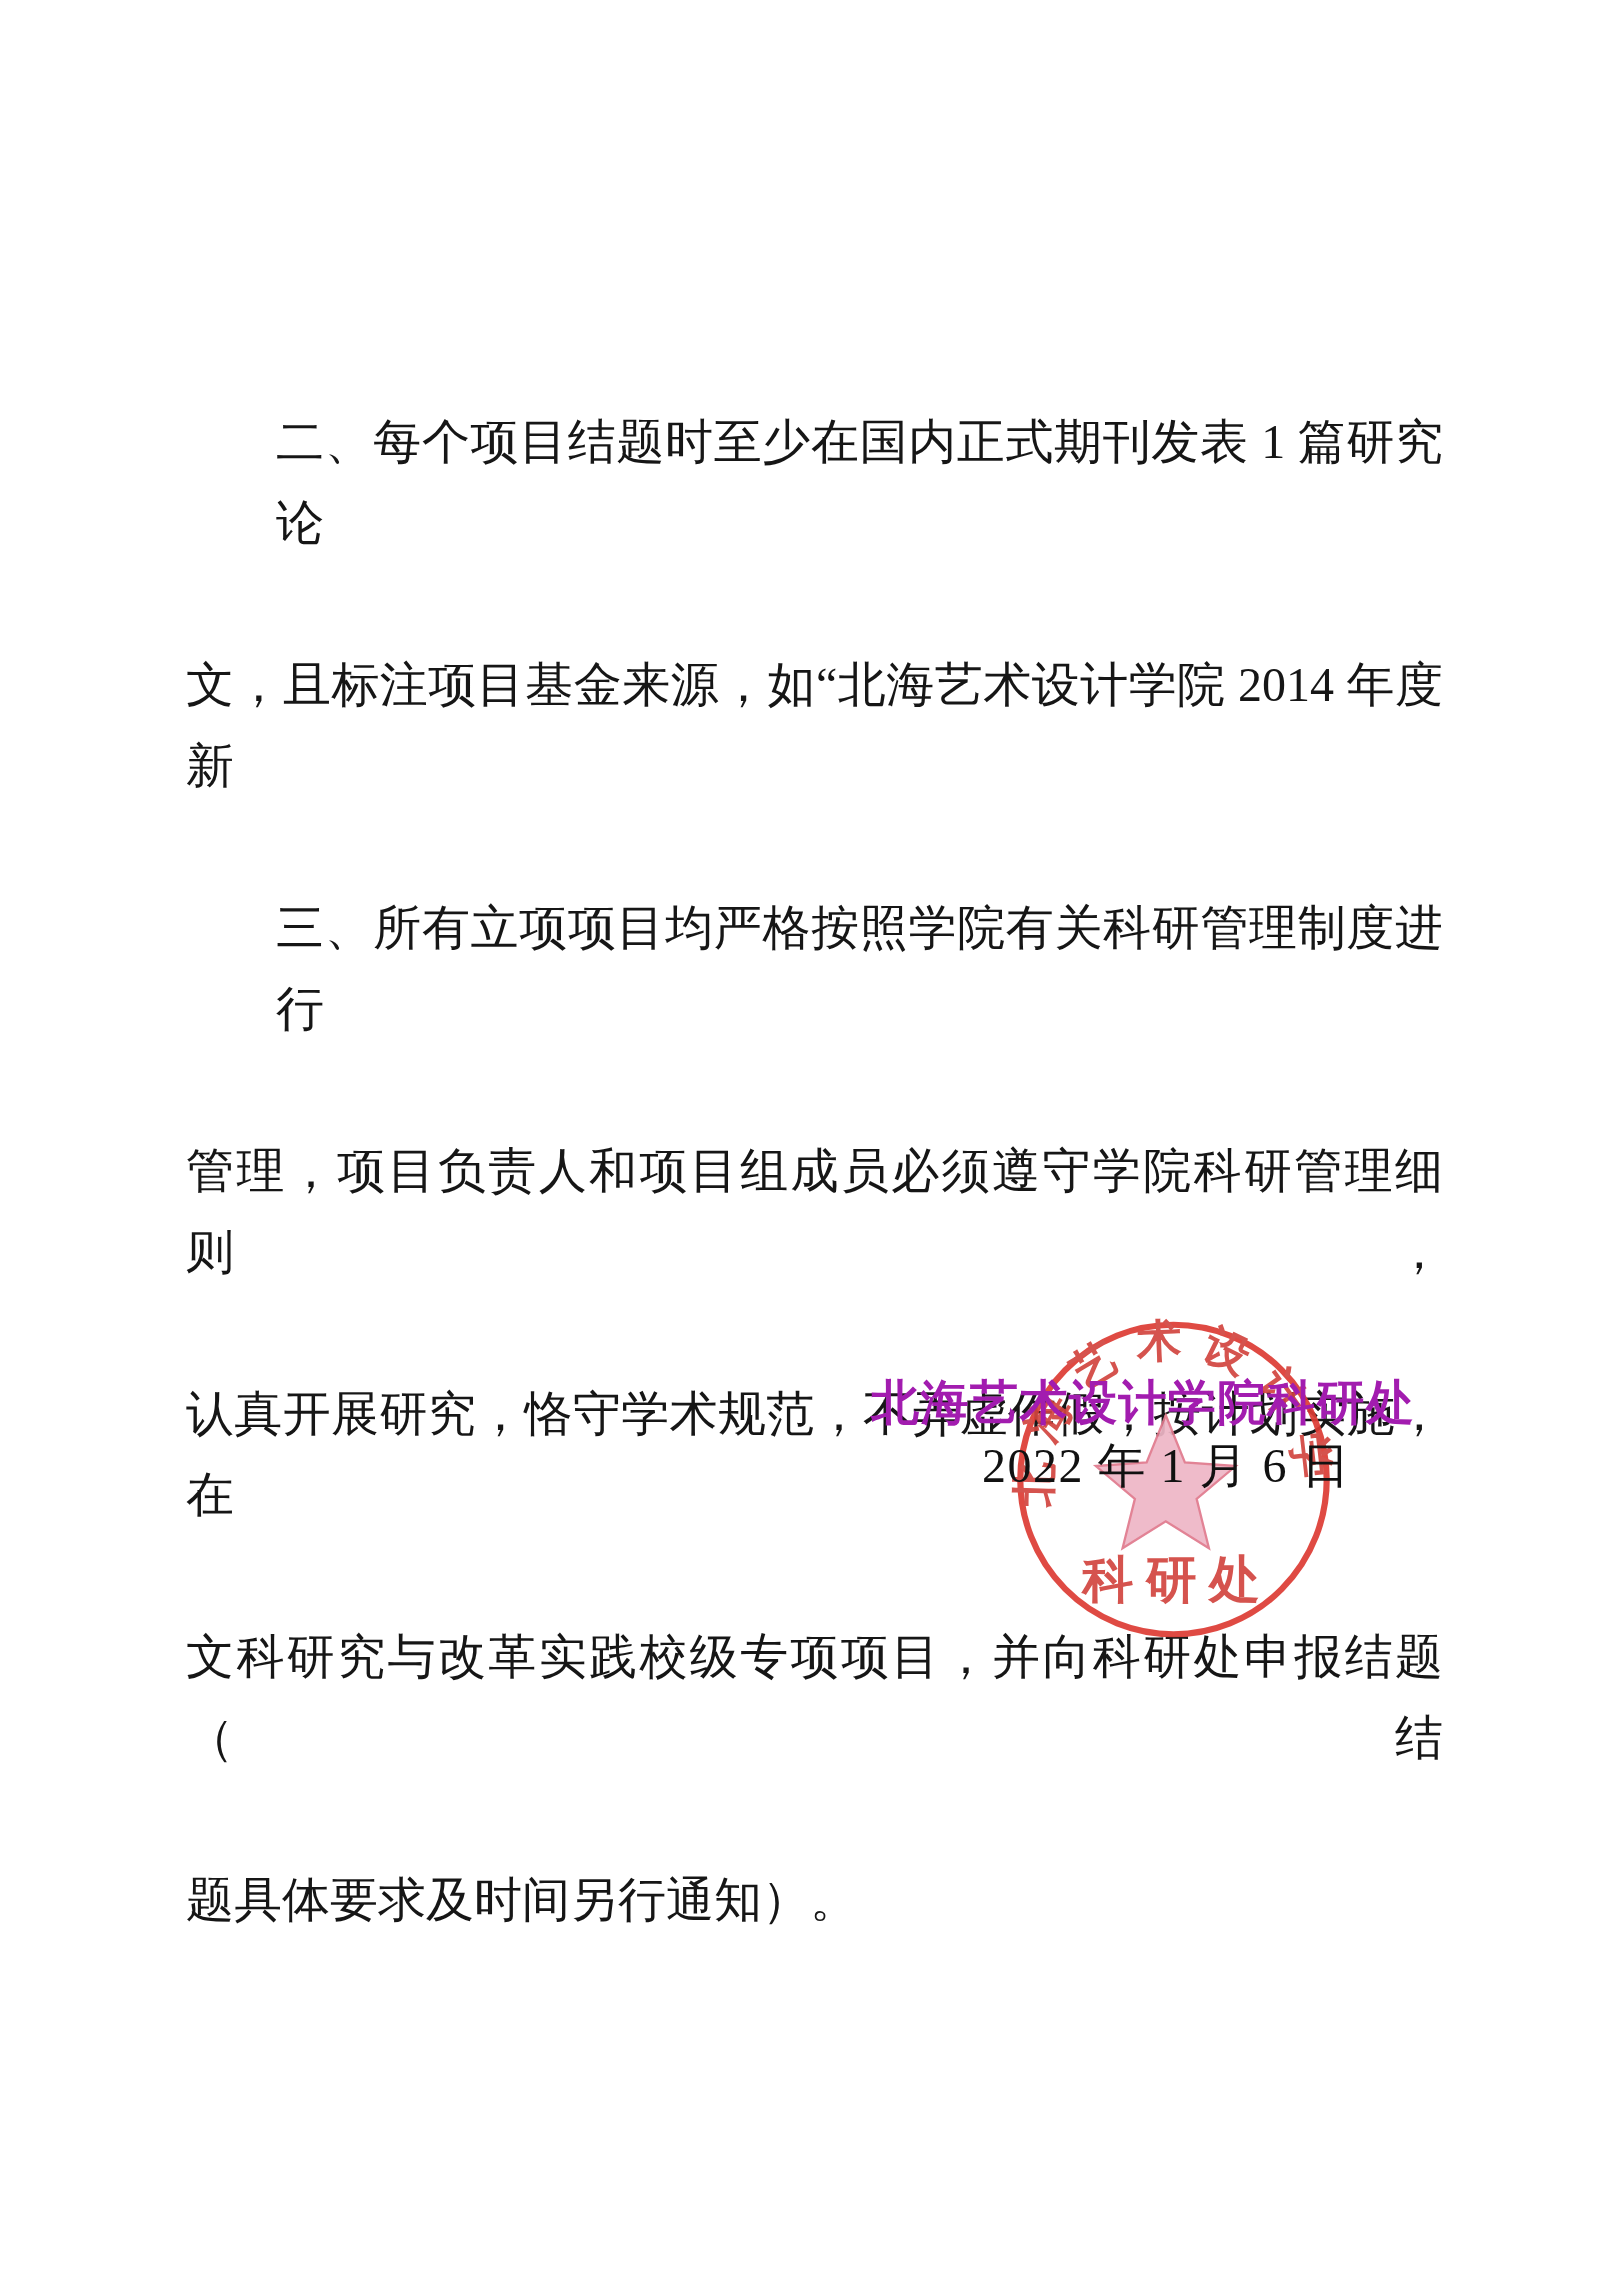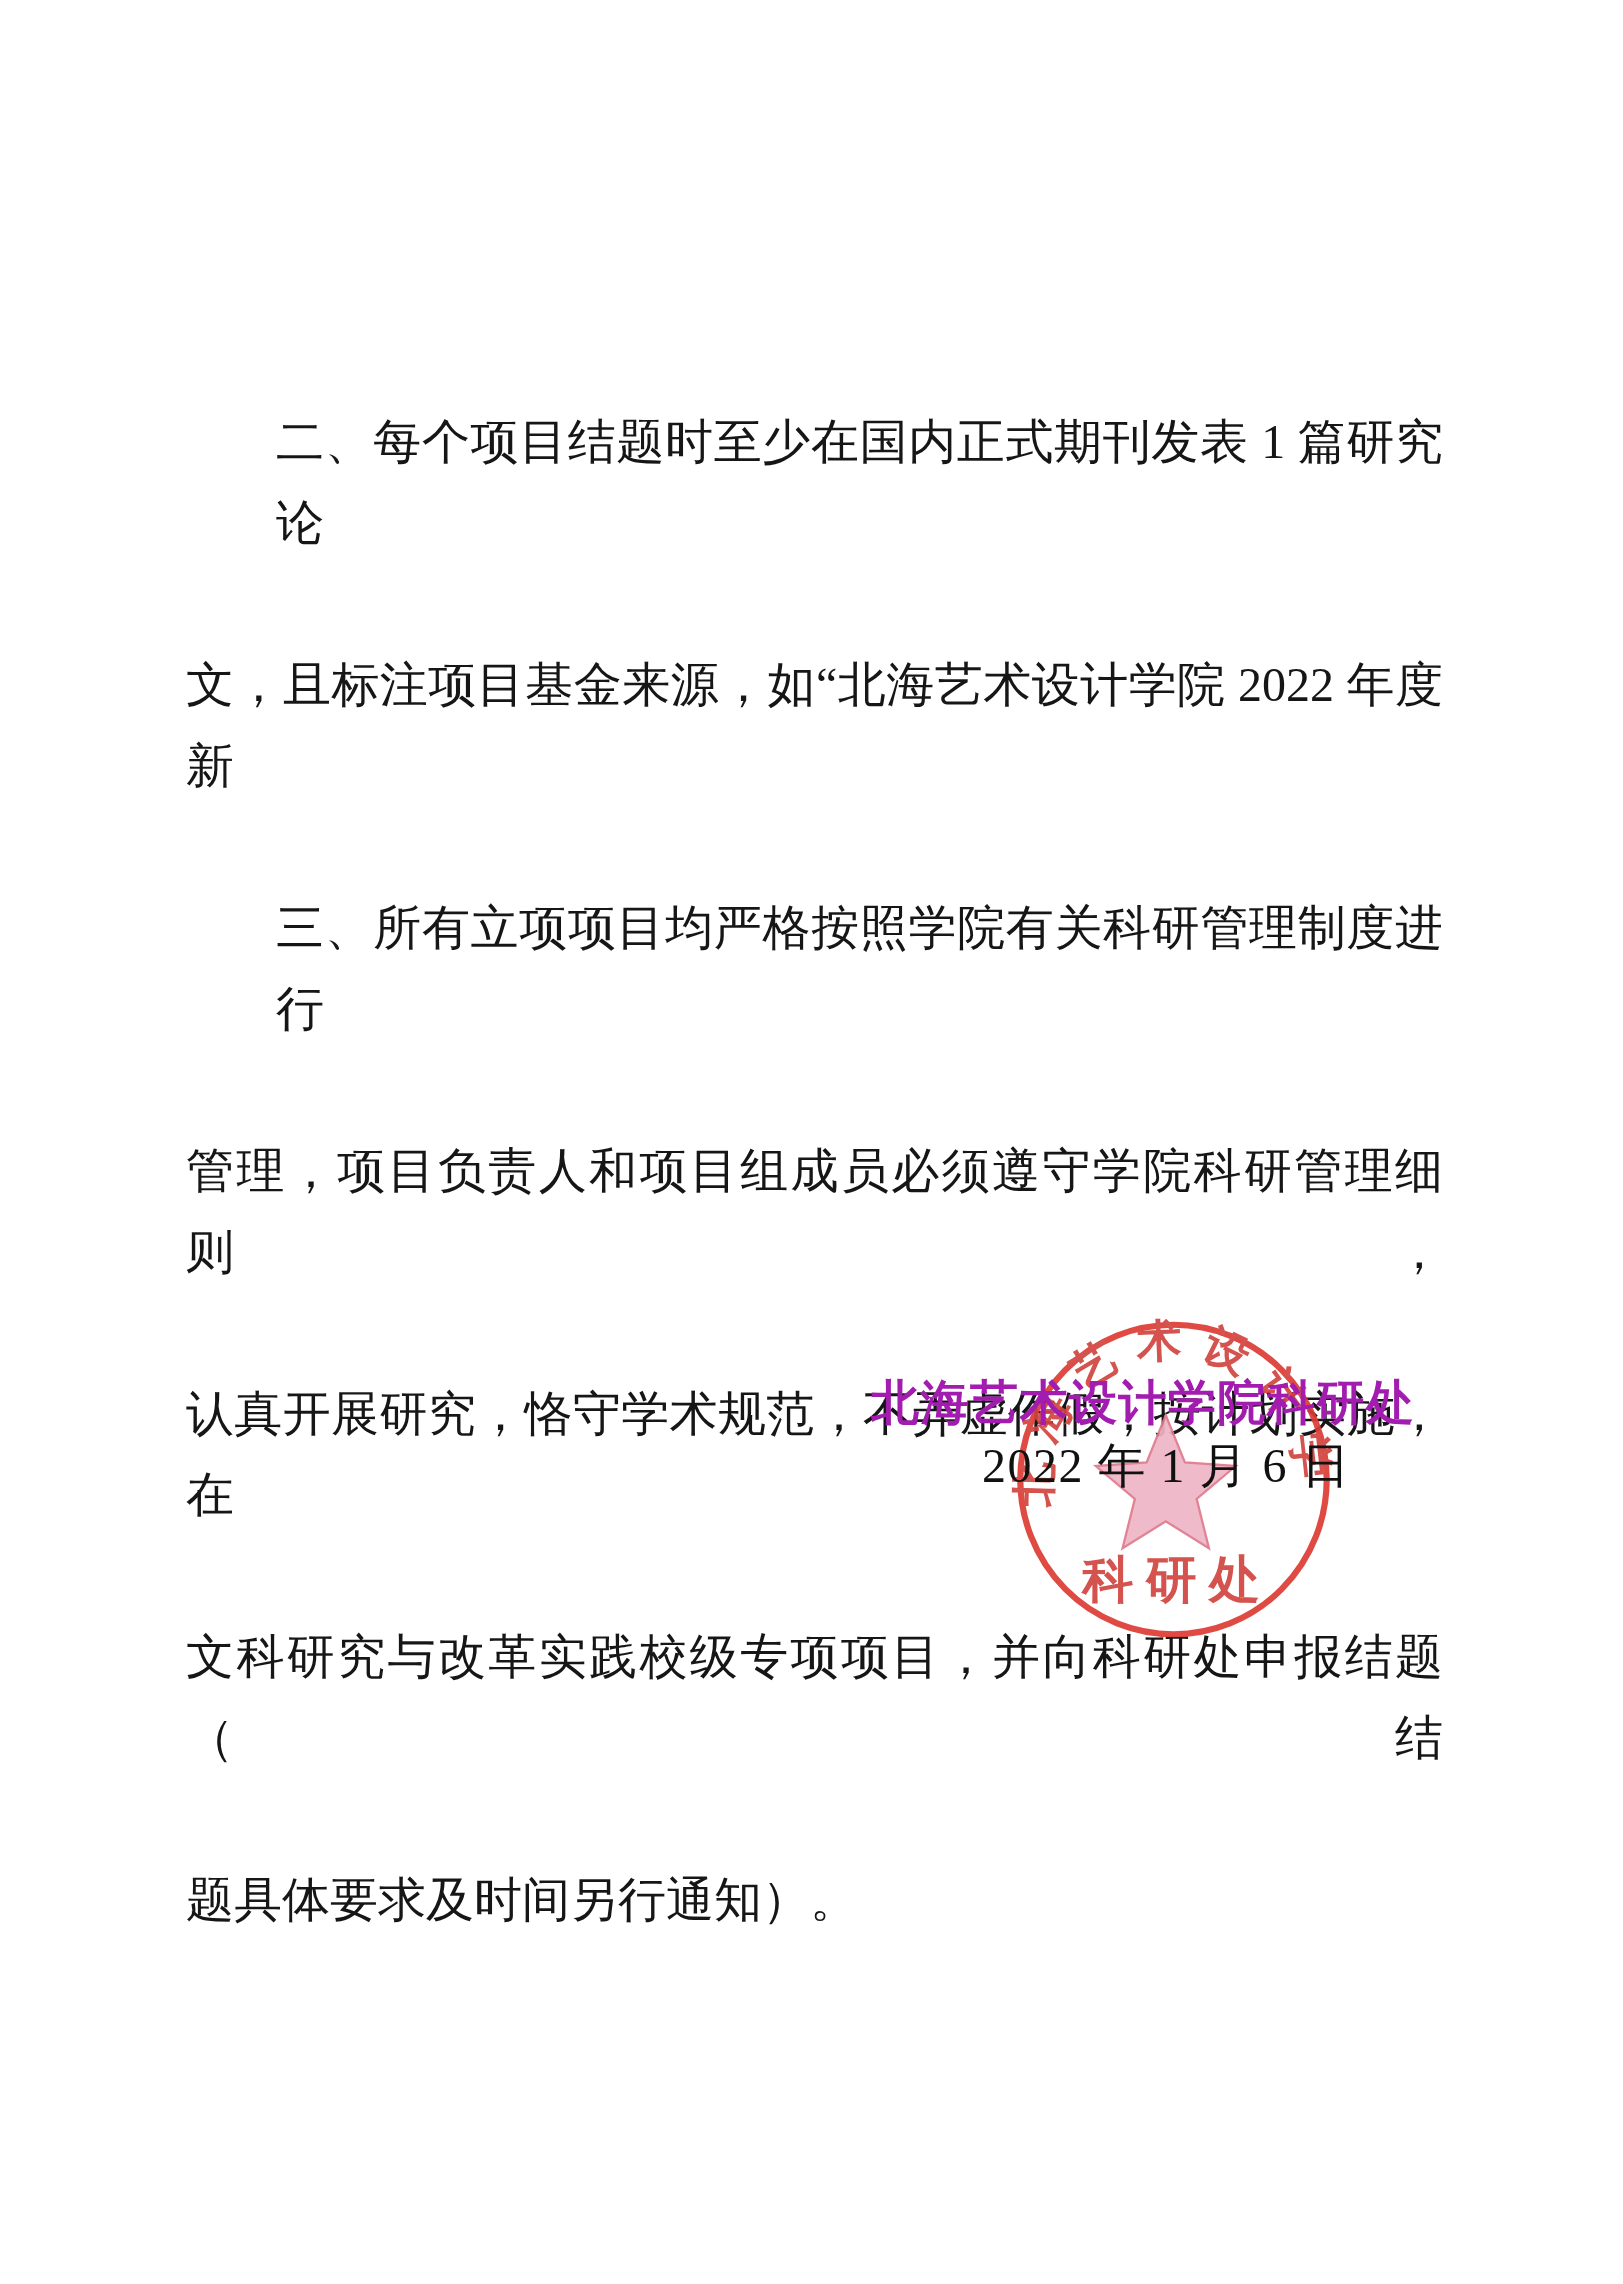--- a/index.html
+++ b/index.html
@@ -85,21 +85,21 @@
     font-weight: 600;
   }
 </style>
 </head>
 <body>
 
 <div class="page">
 
   <div class="body-text">
     <div class="line indent justify">二、每个项目结题时至少在国内正式期刊发表 1 篇研究论</div>
-    <div class="line justify">文，且标注项目基金来源，如“北海艺术设计学院 2022 年度新</div>
+    <div class="line justify">文，且标注项目基金来源，如“北海艺术设计学院 2014 年度新</div>
     <div class="line indent justify">三、所有立项项目均严格按照学院有关科研管理制度进行</div>
     <div class="line justify">管理，项目负责人和项目组成员必须遵守学院科研管理细则，</div>
     <div class="line justify">认真开展研究，恪守学术规范，不弄虚作假，按计划实施，在</div>
     <div class="line justify">文科研究与改革实践校级专项项目，并向科研处申报结题（结</div>
     <div class="line left">题具体要求及时间另行通知）。</div>
     
     
   </div>
 
   <svg class="seal" width="325" height="325" viewBox="0 0 420 420">

